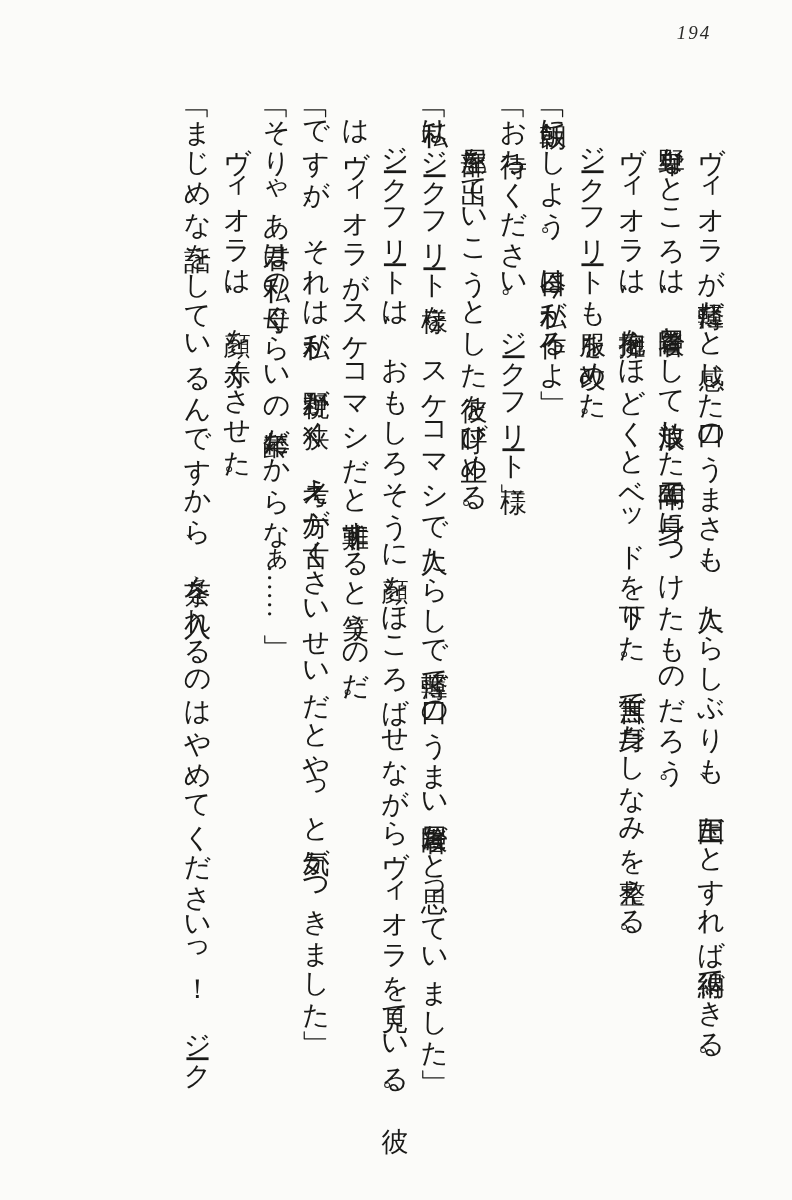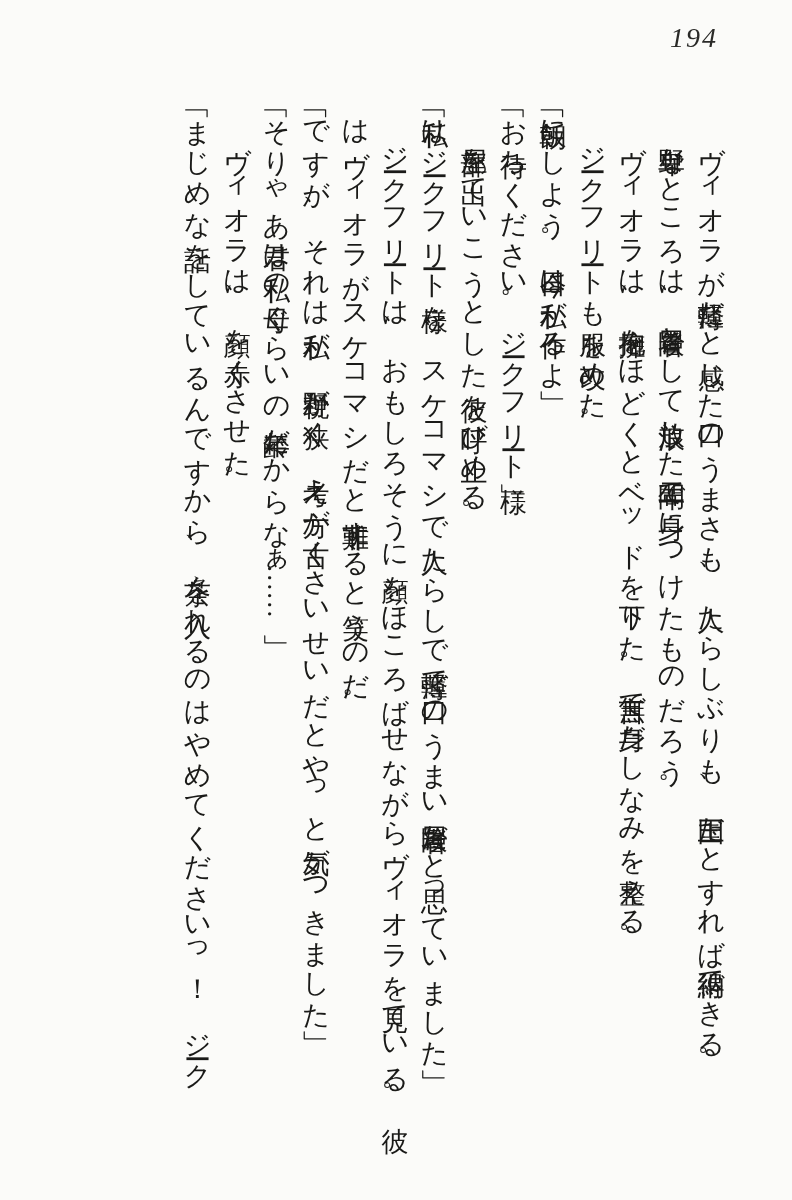--- a/index.html
+++ b/index.html
@@ -24,21 +24,21 @@
     background: var(--paper);
     overflow: hidden;
   }
   .page-number {
     position: absolute;
     top: 22px;
     left: 662px;
     width: 64px;
     text-align: center;
     font-style: italic;
-    font-size: 28px;
+    font-size: 19px;
     letter-spacing: 2px;
     color: var(--folio);
   }
   .text-block {
     position: absolute;
     top: 101px;
     right: 62px;
     width: 676px;
     height: 1030px;
     writing-mode: vertical-rl;

